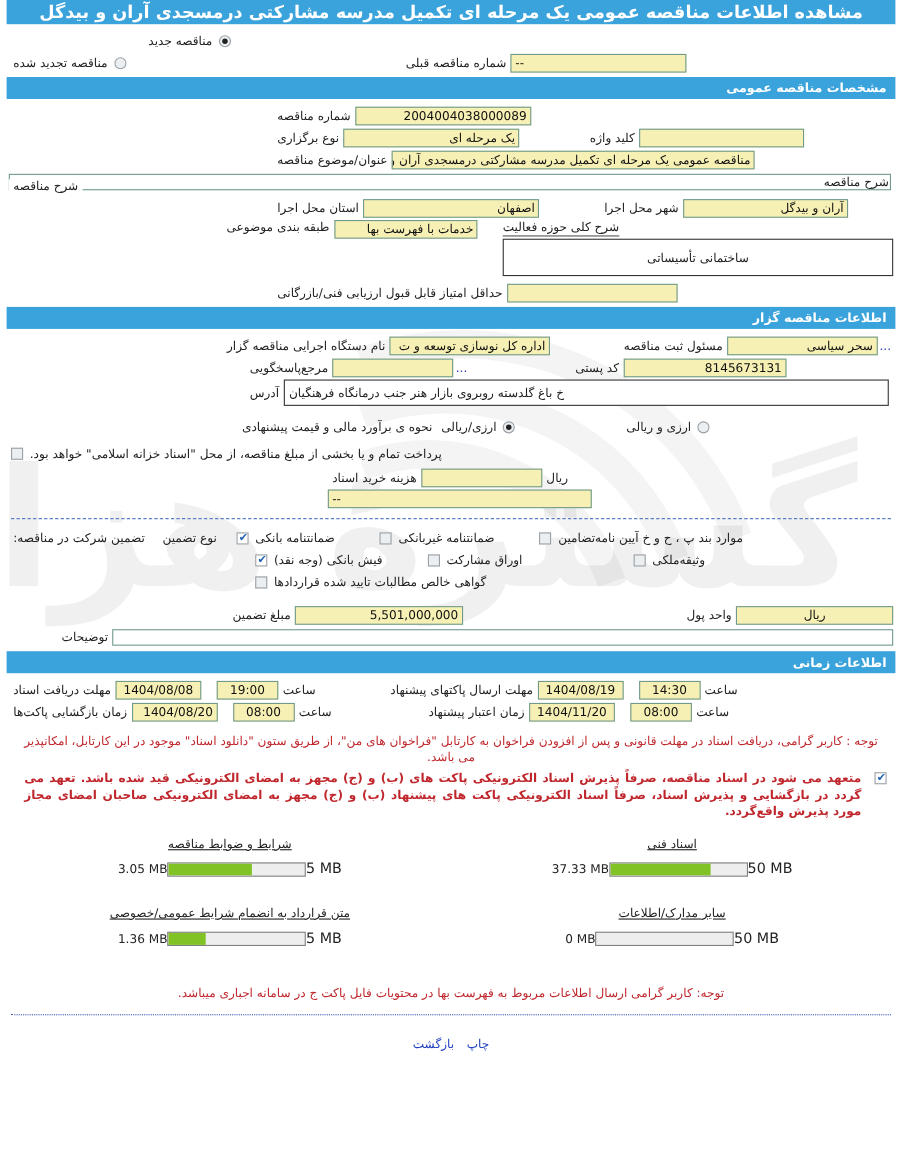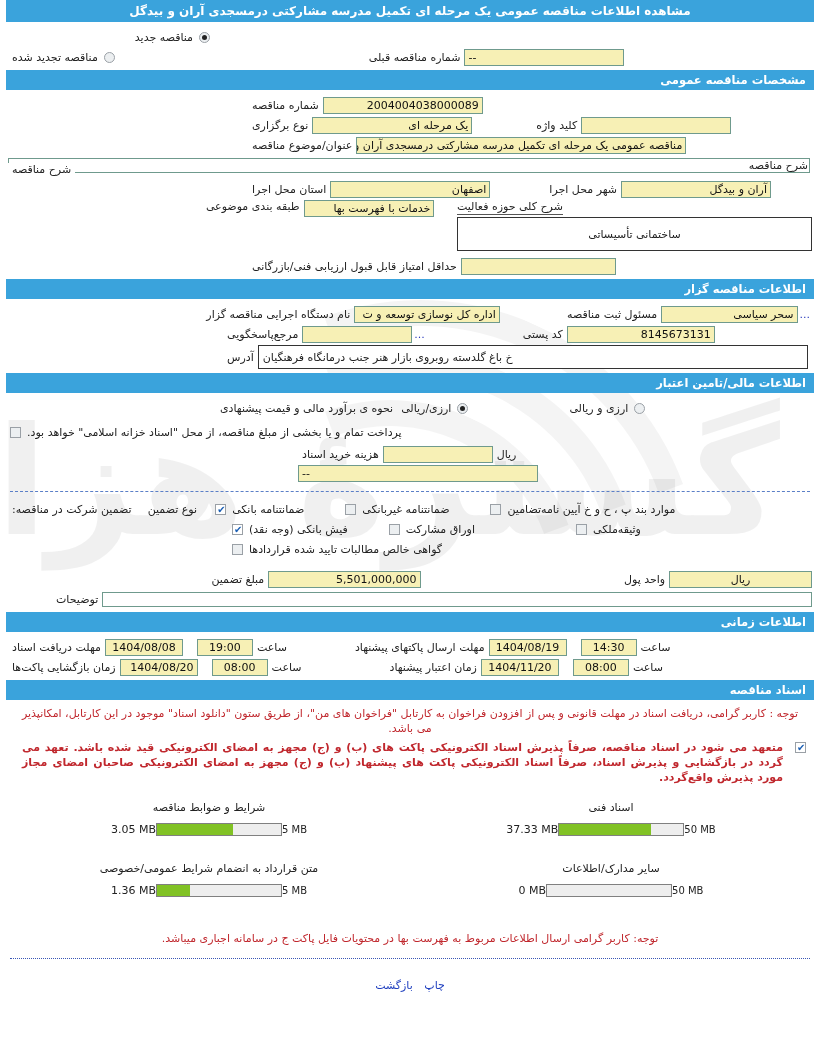--- a/index.html
+++ b/index.html
@@ -54,21 +54,21 @@
   .bar {
     background: #3aa3dc;
     color: #ffffff;
     font-weight: bold;
     font-size: 11.5px;
     padding: 3px 8px 4px 8px;
     margin: 0 0 0 0;
     line-height: 14px;
     height: 20px;
   }
-  .bar.title-bar { text-align: center; font-size: 12px; height: 22px; line-height: 16px; }
+  .bar.title-bar { text-align: center; font-size: 16px; height: 22px; line-height: 16px; }
 
   .sec { padding: 4px 2px 2px 2px; }
 
   
   .row { display: flex; align-items: center; margin: 2px 0; min-height: 18px; }
   .lbl { font-size: 11px; color: #222; white-space: nowrap; padding: 0 4px; }
   .fld {
     background: #f7f0b5;
     border: 1px solid #6f9a8d;
     height: 17px;
@@ -125,24 +125,24 @@
     font-size: 11px;
     line-height: 15px;
     text-align: center;
     padding: 2px 10px;
   }
   .note-bold { font-weight: bold; }
 
   .files-grid { margin-top: 10px; }
   .file-row { display: flex; }
   .file-cell { width: 50%; text-align: center; padding: 2px 0; }
-  .file-title { font-size: 11px; color: #222; margin-bottom: 9px; }
+  .file-title { font-size: 11px; color: #222; margin-bottom: 9px; text-decoration: underline; }
   .pbar-wrap { display: inline-flex; align-items: center; justify-content: center; gap: 0; direction: ltr; }
   .pb-left { font-size: 11px; color: #222; padding-left: 2px; direction: ltr; }
-  .pb-right { font-size: 10px; color: #222; padding-right: 2px; direction: ltr; }
+  .pb-right { font-size: 13px; color: #222; padding-right: 2px; direction: ltr; }
   .pbar {
     width: 126px; height: 13px;
     border: 1px solid #808080;
     background: #eeeeee;
     position: relative;
     overflow: hidden;
   }
   .pfill { height: 100%; background: #81c225; }
 
   .footer-links { text-align: center; padding-top: 12px; }
@@ -274,21 +274,20 @@
       </div>
 
       <div class="row" style="justify-content:flex-start;">
         <span style="flex:1"></span>
         <div class="txtarea" style="width:550px;height:24px;text-align:left;line-height:20px;">خ باغ گلدسته روبروی بازار هنر جنب درمانگاه فرهنگیان</div>
         <span class="lbl">آدرس</span>
         <span style="width:215px"></span>
       </div>
     </div>
 
-    <div class="bar">اطلاعات مالی/تامین اعتبار</div>
     <div class="sec">
 
       <div class="row" style="justify-content:flex-start;">
         <span style="flex:1"></span>
         <span class="rad"></span>
         <span class="lbl">ارزی و ریالی</span>
         <span style="width:95px"></span>
         <span class="rad on"></span>
         <span class="lbl">ارزی/ریالی</span>
         <span class="lbl">نحوه ی برآورد مالی و قیمت پیشنهادی</span>
@@ -397,21 +396,20 @@
         <span class="lbl">زمان اعتبار پیشنهاد</span>
         <span style="width:80px"></span>
         <span class="lbl">ساعت</span>
         <span class="fld num" style="width:56px;text-align:center">08:00</span>
         <span style="width:14px"></span>
         <span class="fld num" style="width:78px;text-align:right">1404/08/20</span>
         <span class="lbl">زمان بازگشایی پاکت‌ها</span>
       </div>
     </div>
 
-    <div class="bar">اسناد مناقصه</div>
     <div class="sec">
 
       <div class="note-red">توجه : کاربر گرامی، دریافت اسناد در مهلت قانونی و پس از افزودن فراخوان به کارتابل "فراخوان های من"، از طریق ستون "دانلود اسناد" موجود در این کارتابل، امکانپذیر می باشد.</div>
 
       <div style="display:flex;align-items:flex-start;padding:2px 4px;">
         <span class="chk on" style="margin-top:2px"></span>
         <span class="note-red note-bold" style="text-align:justify;flex:1;padding-top:0">متعهد می شود در اسناد مناقصه، صرفاً پذیرش اسناد الکترونیکی پاکت های (ب) و (ج) مجهز به امضای الکترونیکی قید شده باشد. تعهد می گردد در بازگشایی و پذیرش اسناد، صرفاً اسناد الکترونیکی پاکت های پیشنهاد (ب) و (ج) مجهز به امضای الکترونیکی صاحبان امضای مجاز مورد پذیرش واقع‌گردد.</span>
       </div>
 
       <div class="files-grid">

